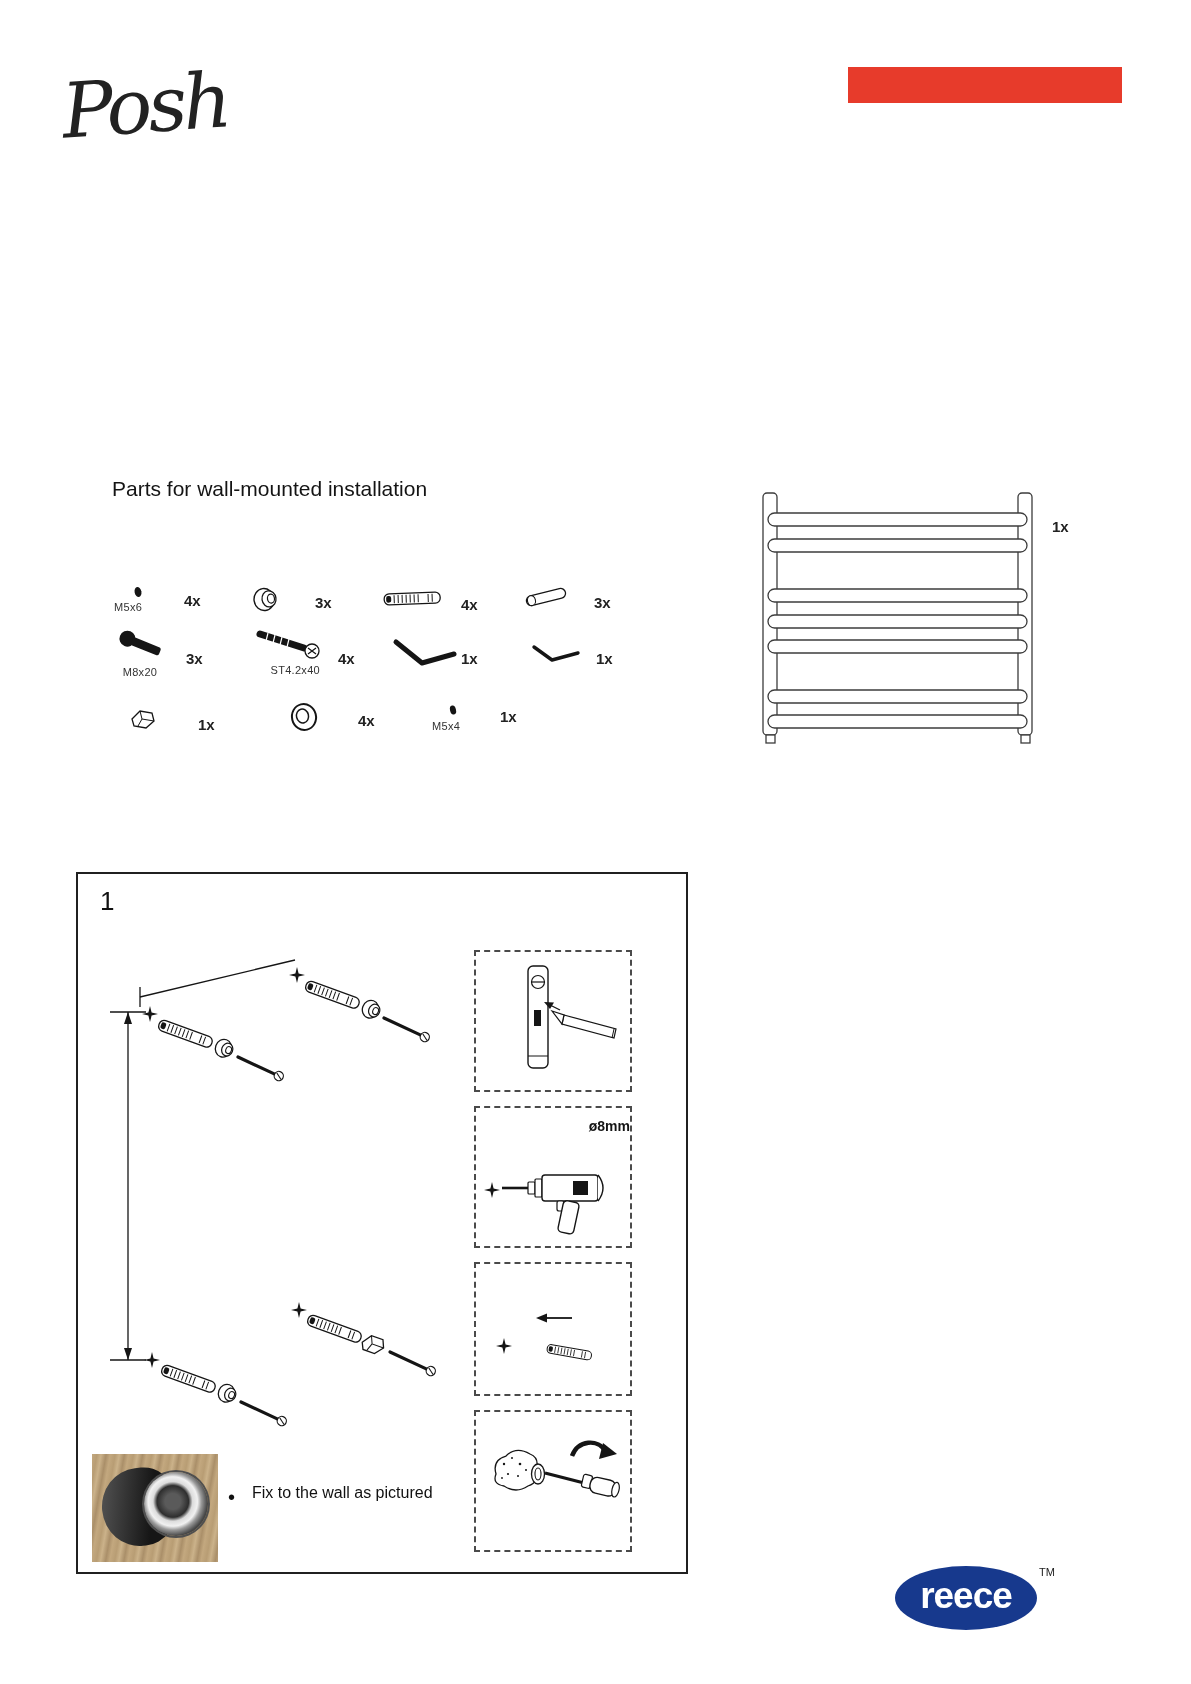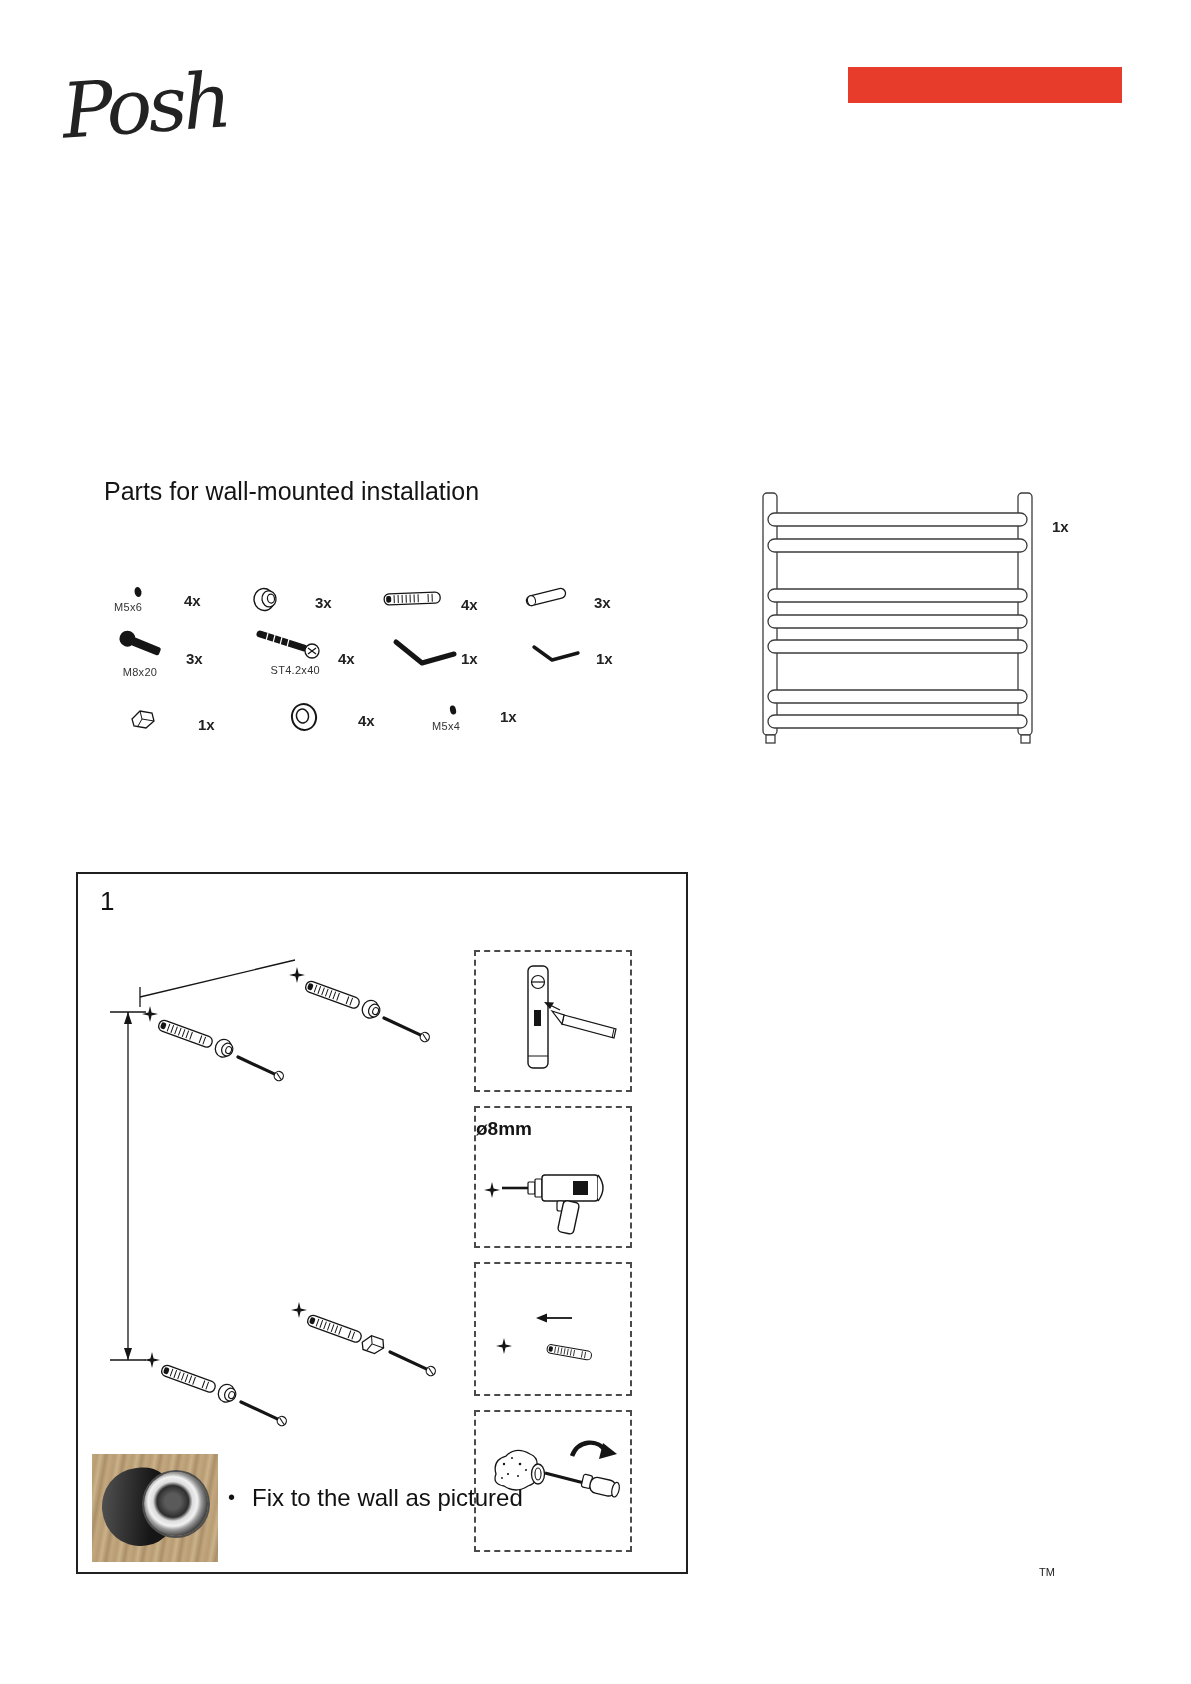--- a/index.html
+++ b/index.html
@@ -3,38 +3,38 @@
 <meta charset="utf-8">
 <style>
   html,body{margin:0;padding:0;background:#fff;}
   #page{position:relative;width:1191px;height:1684px;background:#ffffff;overflow:hidden;
         font-family:"Liberation Sans","DejaVu Sans",sans-serif;color:#1a1a1a;}
   .abs{position:absolute;}
   #posh-logo{left:62px;top:64px;font-family:"DejaVu Serif","Liberation Serif",serif;
         font-style:italic;font-size:76px;line-height:1.1;letter-spacing:-4px;color:#222;
         transform:rotate(-4deg);}
   #red-banner{left:848px;top:67px;width:274px;height:36px;background:#e73b2b;}
-  #parts-heading{left:104px;top:477px;font-size:25px;color:#141414;}
+  #parts-heading{left:112px;top:477px;font-size:21px;color:#141414;}
   .qty{font-size:15px;color:#222;font-weight:bold;}
   .part-label{font-size:11px;color:#333;letter-spacing:.3px;}
   svg{overflow:visible;}
   .stroke{stroke:#151515;fill:#fff;}
   #step-box{left:76px;top:872px;width:608px;height:698px;border:2px solid #202020;background:#fff;}
   #step-number{left:22px;top:12px;font-size:26px;color:#111;}
   .dash-box{left:396px;width:158px;border:2px dashed #4a4a4a;background:#fff;box-sizing:border-box;}
-  #drill-label{left:0;top:10px;width:154px;text-align:left;font-size:19px;font-weight:bold;color:#141414;}
+  #drill-label{left:0;top:10px;width:154px;text-align:right;font-size:14px;font-weight:bold;color:#141414;}
   #photo{left:14px;top:580px;width:126px;height:108px;overflow:hidden;
          background:repeating-linear-gradient(100deg,#c3a87f 0px,#b89d74 5px,#cbb28a 9px,#aa8f69 14px,#c3a87f 18px);}
   #photo .flange{position:absolute;left:10px;top:14px;width:74px;height:78px;
          background:linear-gradient(100deg,#565656,#161616 65%);border-radius:50% 42% 46% 50%;transform:rotate(-6deg);}
   #photo .ring{position:absolute;left:52px;top:18px;width:64px;height:64px;border-radius:50%;
          background:radial-gradient(circle at 45% 46%,#5a5a5a 0 16%,#2e2e2e 32%,#dcdcdc 40%,#f1f1f1 50%,#9a9a9a 58%,#474747 70%,#1d1d1d 100%);
          box-shadow:0 0 0 2px #4f4f4f;}
   #note-bullet{left:150px;top:612px;font-size:20px;color:#111;}
-  #note-text{left:174px;top:610px;font-size:24px;color:#111;}
+  #note-text{left:174px;top:610px;font-size:16px;color:#111;}
   #reece-logo{left:895px;top:1566px;width:142px;height:64px;border-radius:50%;background:#17398d;
          display:flex;align-items:center;justify-content:center;}
   #reece-logo span{color:#fff;font-weight:bold;font-size:37px;letter-spacing:-1px;padding-bottom:5px;}
   #reece-tm{left:1039px;top:1566px;font-size:11px;color:#222;}
   #product-qty{left:1052px;top:518px;}
 </style>
 </head>
 <body>
 
 <div id="page">
@@ -270,15 +270,18 @@
     </div>
 
     <div class="abs" id="photo">
       <span class="flange"></span>
       <span class="ring"></span>
     </div>
     <div class="abs" id="note-bullet">•</div>
     <div class="abs" id="note-text">Fix to the wall as pictured</div>
   </div>
 
+  <div class="abs" id="reece-logo">
+    <span>reece</span>
+  </div>
   <div class="abs" id="reece-tm">TM</div>
 
 </div>
 
 </body></html>

